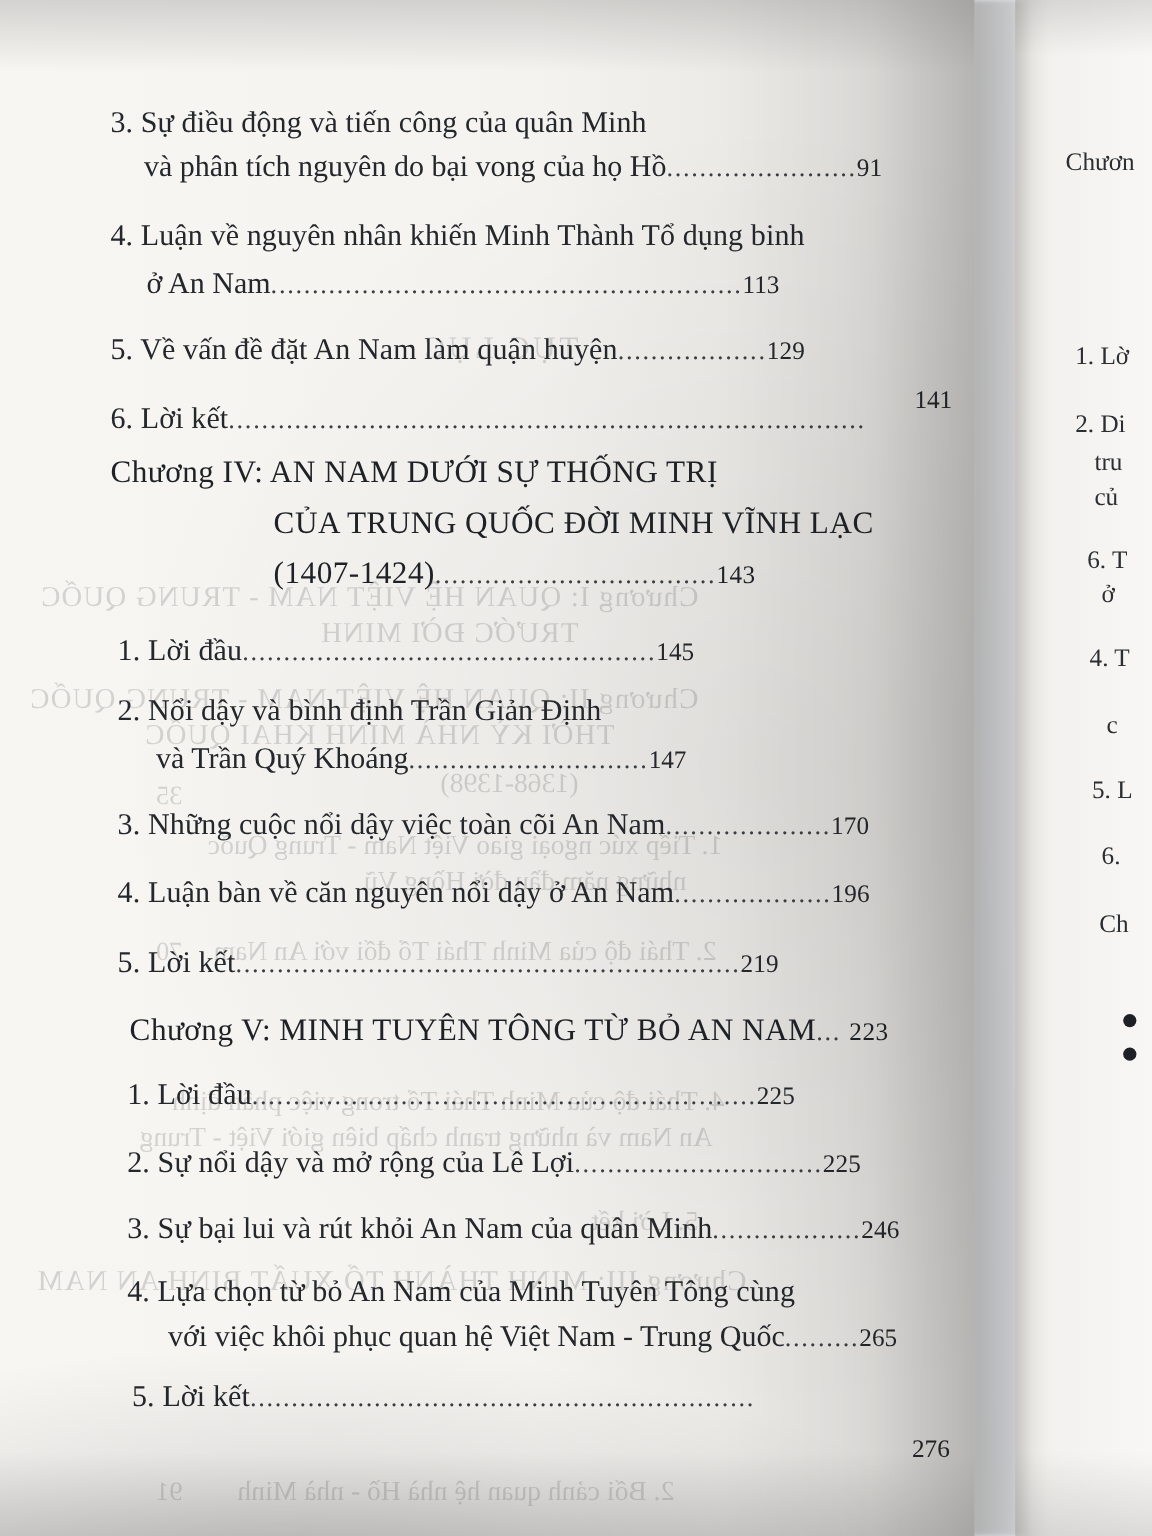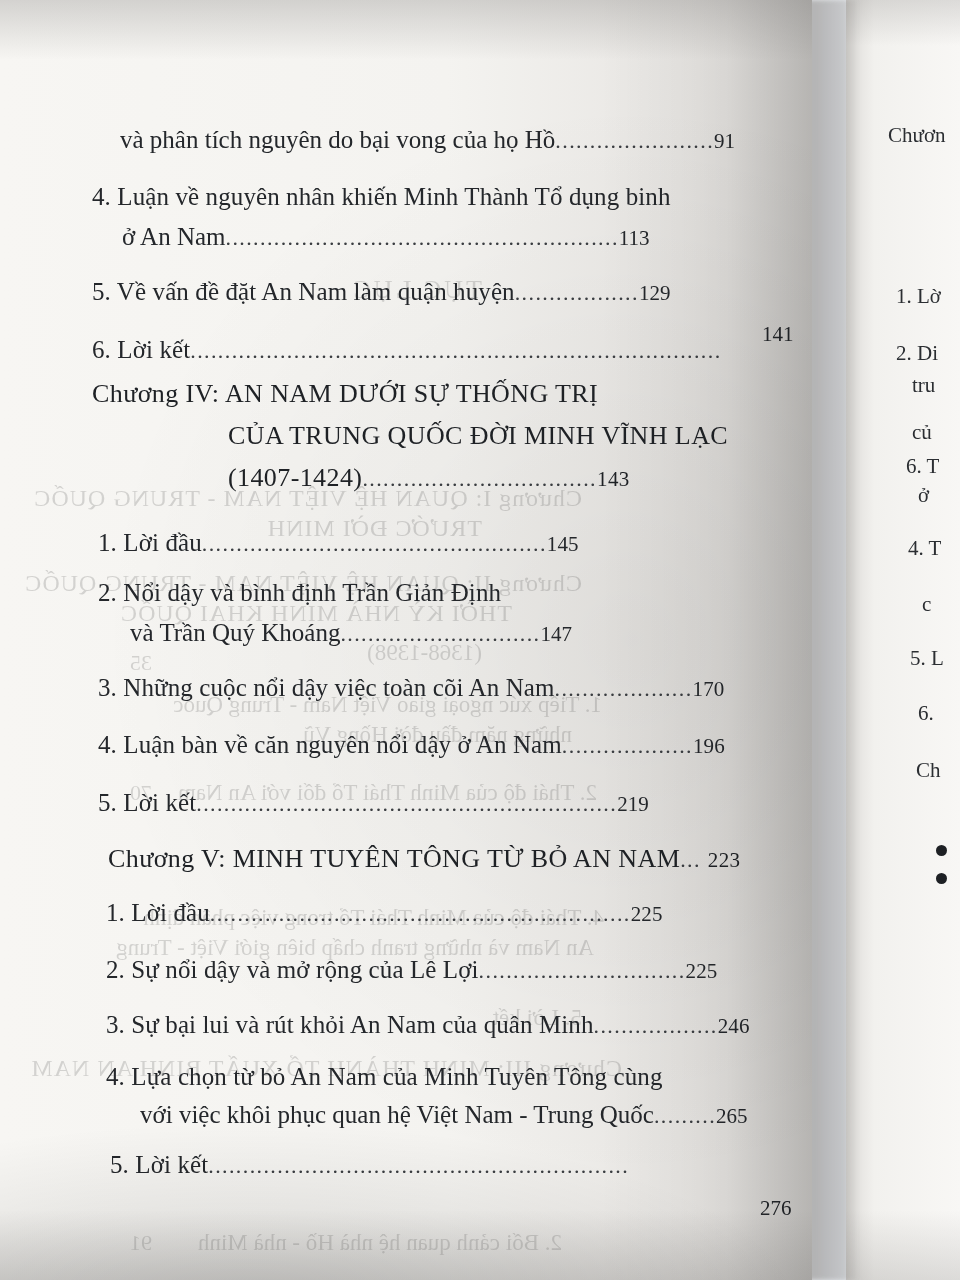--- a/index.html
+++ b/index.html
@@ -178,21 +178,21 @@
   <div class="bg-outer"></div>
 
   <div class="page-right"></div>
   <div class="page-right-shadow-top"></div>
   <div class="page-right-shadow-bottom"></div>
 
   <div class="rfrag" style="left:888px; top:122px;">Chươn</div>
   <div class="rfrag" style="left:896px; top:283px;">1.  Lờ</div>
   <div class="rfrag" style="left:896px; top:340px;">2.  Di</div>
   <div class="rfrag" style="left:912px; top:372px;">tru</div>
-  <div class="rfrag" style="left:912px; top:401px;margin-top:18px;">củ</div>
+  <div class="rfrag" style="left:912px; top:401px;">củ</div>
   <div class="rfrag" style="left:906px; top:453px;">6.  T</div>
   <div class="rfrag" style="left:918px; top:482px;">ở</div>
   <div class="rfrag" style="left:908px; top:535px;">4.  T</div>
   <div class="rfrag" style="left:922px; top:591px;">c</div>
   <div class="rfrag" style="left:910px; top:645px;">5.  L</div>
   <div class="rfrag" style="left:918px; top:700px;">6.</div>
   <div class="rfrag" style="left:916px; top:757px;">Ch</div>
   <div class="rbullet" style="left:936px; top:845px;"></div>
   <div class="rbullet" style="left:936px; top:873px;"></div>
 
@@ -215,20 +215,24 @@
     <div class="ghost-line" style="left:230px; top:1005px; font-size:23px;">5.  Lời kết</div>
     <div class="ghost-line" style="left:190px; top:1055px; font-size:24px; letter-spacing:1px;">Chương III:  MINH THÀNH TỔ XUẤT BINH AN NAM</div>
     <div class="ghost-line" style="left:250px; top:1230px; font-size:23px;">2.  Bối cảnh quan hệ nhà Hồ - nhà Minh</div>
     <div class="ghost-line" style="left:660px; top:650px; font-size:22px;">35</div>
     <div class="ghost-line" style="left:660px; top:780px; font-size:22px;">70</div>
     <div class="ghost-line" style="left:660px; top:1230px; font-size:22px;">91</div>
   </div>
 
   <div class="toc">
 
+    <div class="entry" style="left:92px; top:88px;">
+      <span class="num">3.</span>
+      <span class="txt">Sự điều động và tiến công của quân Minh</span>
+    </div>
     <div class="cont" style="left:120px; top:125px;">
       <span>và phân tích nguyên do bại vong của họ Hồ</span><span class="dots">.......................</span><span class="pg">91</span>
     </div>
 
     <div class="entry" style="left:92px; top:182px;">
       <span class="num">4.</span>
       <span class="txt">Luận về nguyên nhân khiến Minh Thành Tổ dụng binh</span>
     </div>
     <div class="cont" style="left:122px; top:222px;">
       <span>ở An Nam</span><span class="dots">.........................................................</span><span class="pg">113</span>

